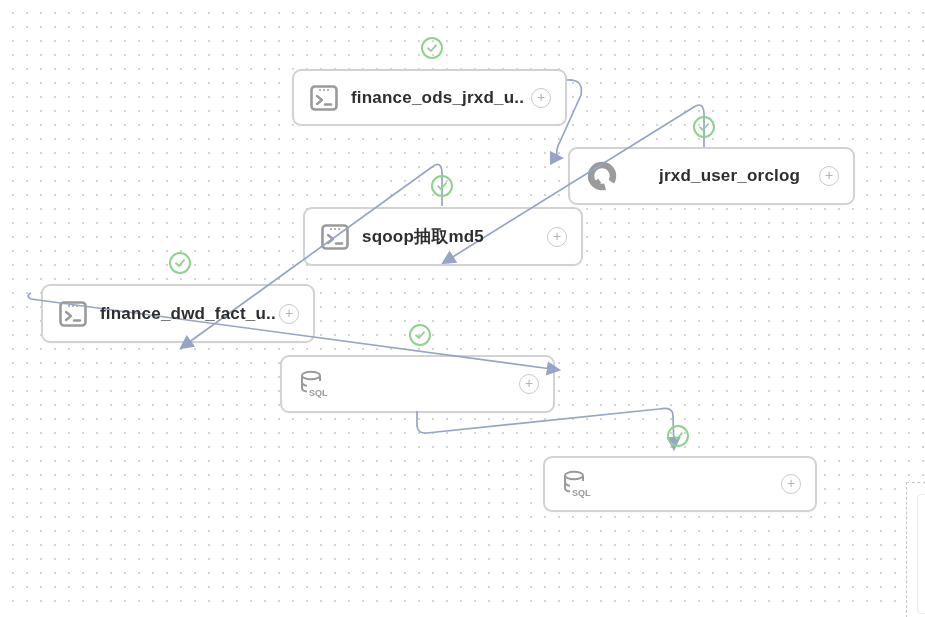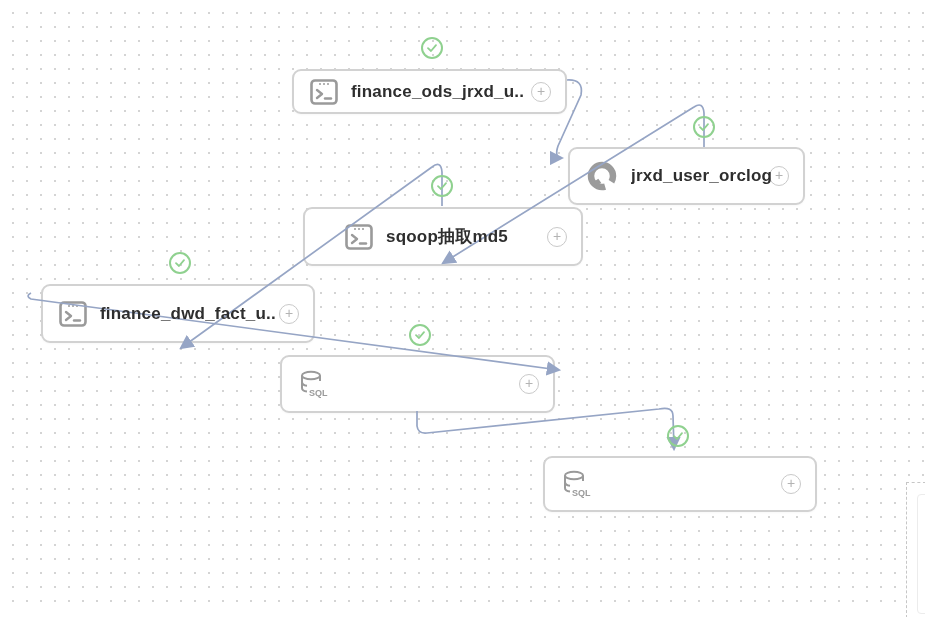--- a/index.html
+++ b/index.html
@@ -59,55 +59,55 @@
     <g id="edge-group">
         <path d="M567,80 Q584,79 581,95 L558,146 Q554,158 562,158" fill="none" stroke="#96a5c5" stroke-width="1.7" marker-end="url(#arrow)"></path>
         <path d="M704,147 L704,113 Q703,101 694,107 L443,263" fill="none" stroke="#96a5c5" stroke-width="1.7" marker-end="url(#arrow)"></path>
         <path d="M442,206 L442,172 Q441,160 432,167 L181,348" fill="none" stroke="#96a5c5" stroke-width="1.7" marker-end="url(#arrow)"></path>
         <path d="M31,293 Q25,296 31,299 L559,370" fill="none" stroke="#96a5c5" stroke-width="1.7" marker-end="url(#arrow)"></path>
         <path d="M417,411 L417,426 Q418,434 427,433 L659,409 Q673,406 673,416 L674,449" fill="none" stroke="#96a5c5" stroke-width="1.7" marker-end="url(#arrow)"></path>
       </g>
   </svg>
 
   <div id="nodes-layer">
-      <div class="node" style="left: 292px; top: 69px; width: 275px; height: 45px;">
+      <div class="node" style="left: 292px; top: 69px; width: 275px; height: 57px;">
         <span class="nicon">
           <svg width="28" height="26" viewBox="0 0 28 26">
             <rect x="1.5" y="1.5" width="25" height="23" rx="3.5" fill="#fff" stroke="#9a9a9a" stroke-width="2.6"></rect>
             <circle cx="10" cy="5" r="1" fill="#9a9a9a"></circle>
             <circle cx="14" cy="5" r="1" fill="#9a9a9a"></circle>
             <circle cx="18" cy="5" r="1" fill="#9a9a9a"></circle>
             <polyline points="7,11 12,15 7,19" fill="none" stroke="#9a9a9a" stroke-width="2.4" stroke-linecap="round" stroke-linejoin="round"></polyline>
             <line x1="15" y1="19.5" x2="21" y2="19.5" stroke="#9a9a9a" stroke-width="2.4" stroke-linecap="round"></line>
           </svg>
         </span>
         <span class="nlabel" style="max-width: 197px;">finance_ods_jrxd_u..</span>
         <span class="plus">+</span>
       </div>
       <div class="check" style="left: 421px; top: 37px;">
         <svg width="14" height="14" viewBox="0 0 14 14">
           <path d="M3,7.2 L6,10 L11,4.2" fill="none" stroke="#8fd18f" stroke-width="1.8" stroke-linecap="round" stroke-linejoin="round"></path>
         </svg>
       </div>
-      <div class="node" style="left: 568px; top: 147px; width: 237px; height: 58px;">
+      <div class="node" style="left: 568px; top: 147px; width: 287px; height: 58px; gap: 28px;">
         <span class="nicon">
           <svg width="32" height="32" viewBox="0 0 32 32">
             <circle cx="16" cy="16" r="11" fill="none" stroke="#9b9b9b" stroke-width="6.5" stroke-dasharray="61 8" stroke-dashoffset="-14"></circle>
             <rect x="9" y="20" width="5" height="5" fill="#9b9b9b" transform="rotate(-35 11 22)"></rect>
           </svg>
         </span>
         <span class="nlabel" style="max-width: 197px;">jrxd_user_orclog</span>
         <span class="plus">+</span>
       </div>
       <div class="check" style="left: 693px; top: 116px;">
         <svg width="14" height="14" viewBox="0 0 14 14">
           <path d="M3,7.2 L6,10 L11,4.2" fill="none" stroke="#8fd18f" stroke-width="1.8" stroke-linecap="round" stroke-linejoin="round"></path>
         </svg>
       </div>
-      <div class="node" style="left: 303px; top: 207px; width: 280px; height: 59px; padding-left: 24px;">
+      <div class="node" style="left: 303px; top: 207px; width: 280px; height: 59px;">
         <span class="nicon">
           <svg width="28" height="26" viewBox="0 0 28 26">
             <rect x="1.5" y="1.5" width="25" height="23" rx="3.5" fill="#fff" stroke="#9a9a9a" stroke-width="2.6"></rect>
             <circle cx="10" cy="5" r="1" fill="#9a9a9a"></circle>
             <circle cx="14" cy="5" r="1" fill="#9a9a9a"></circle>
             <circle cx="18" cy="5" r="1" fill="#9a9a9a"></circle>
             <polyline points="7,11 12,15 7,19" fill="none" stroke="#9a9a9a" stroke-width="2.4" stroke-linecap="round" stroke-linejoin="round"></polyline>
             <line x1="15" y1="19.5" x2="21" y2="19.5" stroke="#9a9a9a" stroke-width="2.4" stroke-linecap="round"></line>
           </svg>
         </span>

